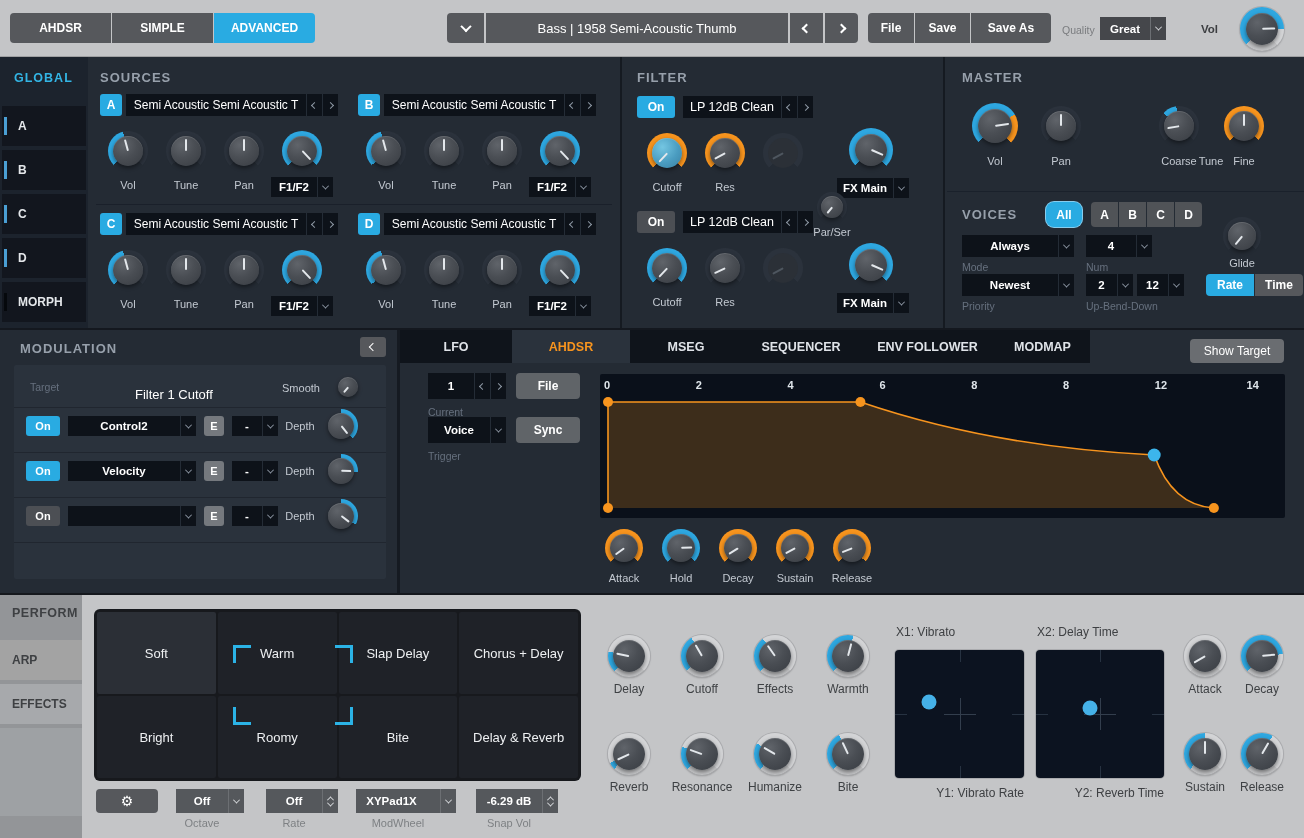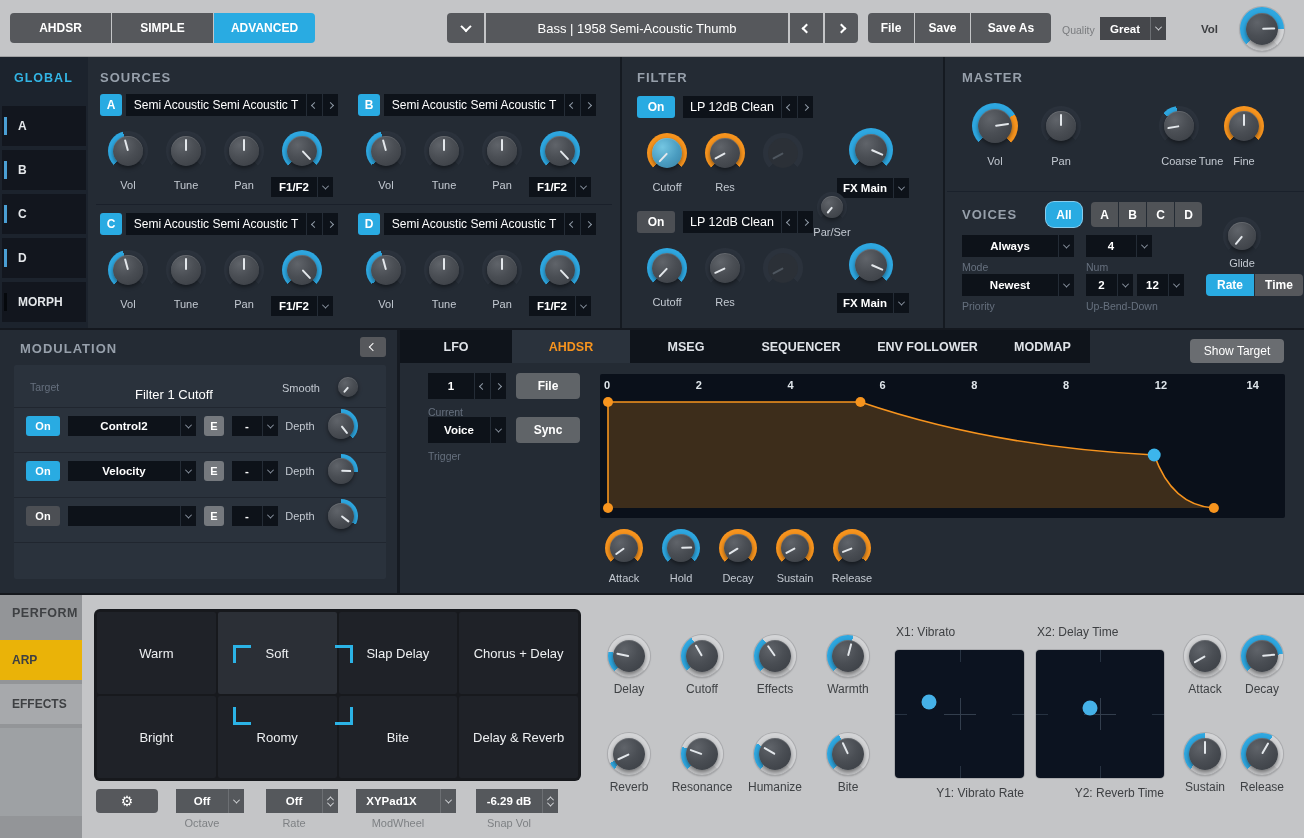--- a/index.html
+++ b/index.html
@@ -540,34 +540,34 @@
   <div class="knob" style="left:833px;top:529px;width:38px;height:38px;--arc:270deg;--ac:#f7941e;--rot:-112deg;"></div>
   <span class="klbl" style="left:594px;top:572px;width:60px;">Attack</span>
   <span class="klbl" style="left:651px;top:572px;width:60px;">Hold</span>
   <span class="klbl" style="left:708px;top:572px;width:60px;">Decay</span>
   <span class="klbl" style="left:765px;top:572px;width:60px;">Sustain</span>
   <span class="klbl" style="left:822px;top:572px;width:60px;">Release</span>
 
   <div class="abs" style="left:0;top:593px;width:1304px;height:245px;background:#c4c5c7;border-top:2px solid #15181d;"></div>
   <div class="abs" style="left:0;top:595px;width:82px;height:243px;background:#939598;"></div>
   <span class="abs" style="left:12px;top:606px;font-size:12.5px;font-weight:bold;color:#3e4043;letter-spacing:0.5px;">PERFORM</span>
-  <div class="abs" style="left:0;top:640px;width:82px;height:40px;background:#eab308;display:flex;align-items:center;text-align:right;">
+  <div class="abs" style="left:0;top:640px;width:82px;height:40px;background:#a3a3a3;display:flex;align-items:center;text-align:right;">
       <span style="padding-left:12px;font-size:12px;font-weight:bold;color:#3e4043;">ARP</span>
     </div>
   <div class="abs" style="left:0;top:684px;width:82px;height:40px;background:#a7a9ac;display:flex;align-items:center;">
       <span style="padding-left:12px;font-size:12px;font-weight:bold;color:#3e4043;">EFFECTS</span>
     </div>
   <div class="abs" style="left:0;top:728px;width:82px;height:88px;background:#9ea1a4;"></div>
 
   <div id="snapgrid">
+    <div class="cell hl">
+        <span>Soft</span>
+      </div>
     <div class="cell">
         <span>Warm</span>
-      </div>
-    <div class="cell hl">
-        <span>Soft</span>
       </div>
     <div class="cell">
         <span>Slap Delay</span>
       </div>
     <div class="cell">
         <span>Chorus + Delay</span>
       </div>
     <div class="cell">
         <span>Bright</span>
       </div>

